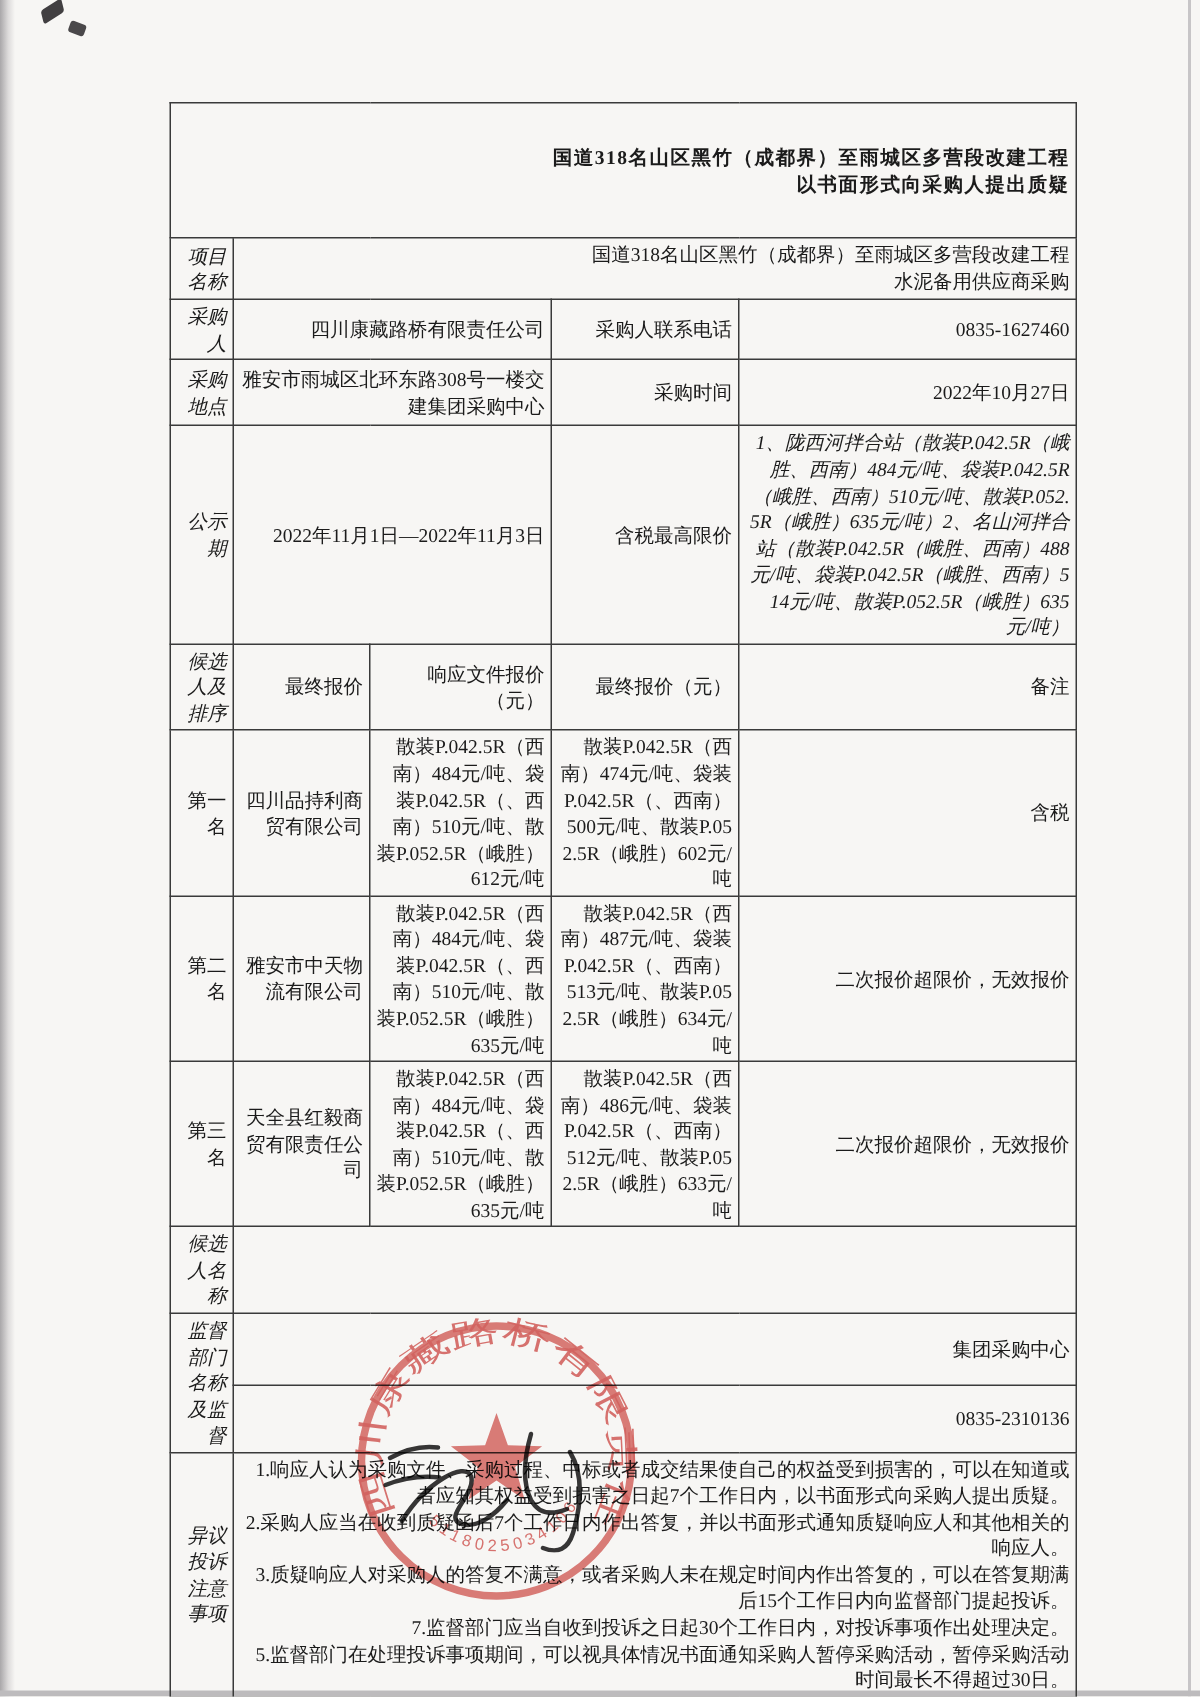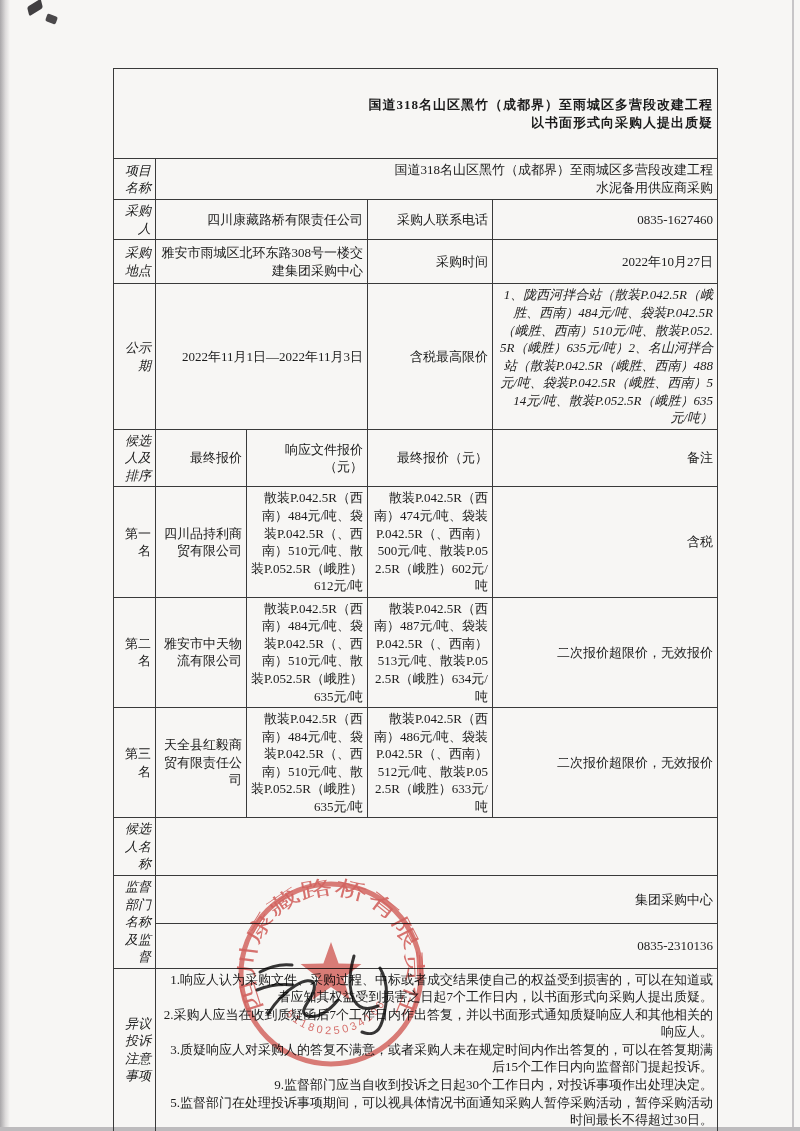--- a/index.html
+++ b/index.html
@@ -143,21 +143,21 @@
   <tr style="height:23px">
     <td colspan="4">0835-2310136</td>
   </tr>
 
   <tr style="height:145px">
     <td class="label-cell">异议投诉注意事项</td>
     <td colspan="4" class="objection-cell">
       <div>1.响应人认为采购文件、采购过程、中标或者成交结果使自己的权益受到损害的，可以在知道或者应知其权益受到损害之日起7个工作日内，以书面形式向采购人提出质疑。</div>
       <div>2.采购人应当在收到质疑函后7个工作日内作出答复，并以书面形式通知质疑响应人和其他相关的响应人。</div>
       <div>3.质疑响应人对采购人的答复不满意，或者采购人未在规定时间内作出答复的，可以在答复期满后15个工作日内向监督部门提起投诉。</div>
-      <div>9.监督部门应当自收到投诉之日起30个工作日内，对投诉事项作出处理决定。</div>
+      <div>7.监督部门应当自收到投诉之日起30个工作日内，对投诉事项作出处理决定。</div>
       <div>5.监督部门在处理投诉事项期间，可以视具体情况书面通知采购人暂停采购活动，暂停采购活动时间最长不得超过30日。</div>
     </td>
   </tr>
 
 </tbody>
   </table>
 
 <svg class="seal" viewBox="0 0 192 192">
   <defs>
     <path id="arcTop" d="M 30 133 A 77 77 0 1 1 162 133" fill="none"></path>

